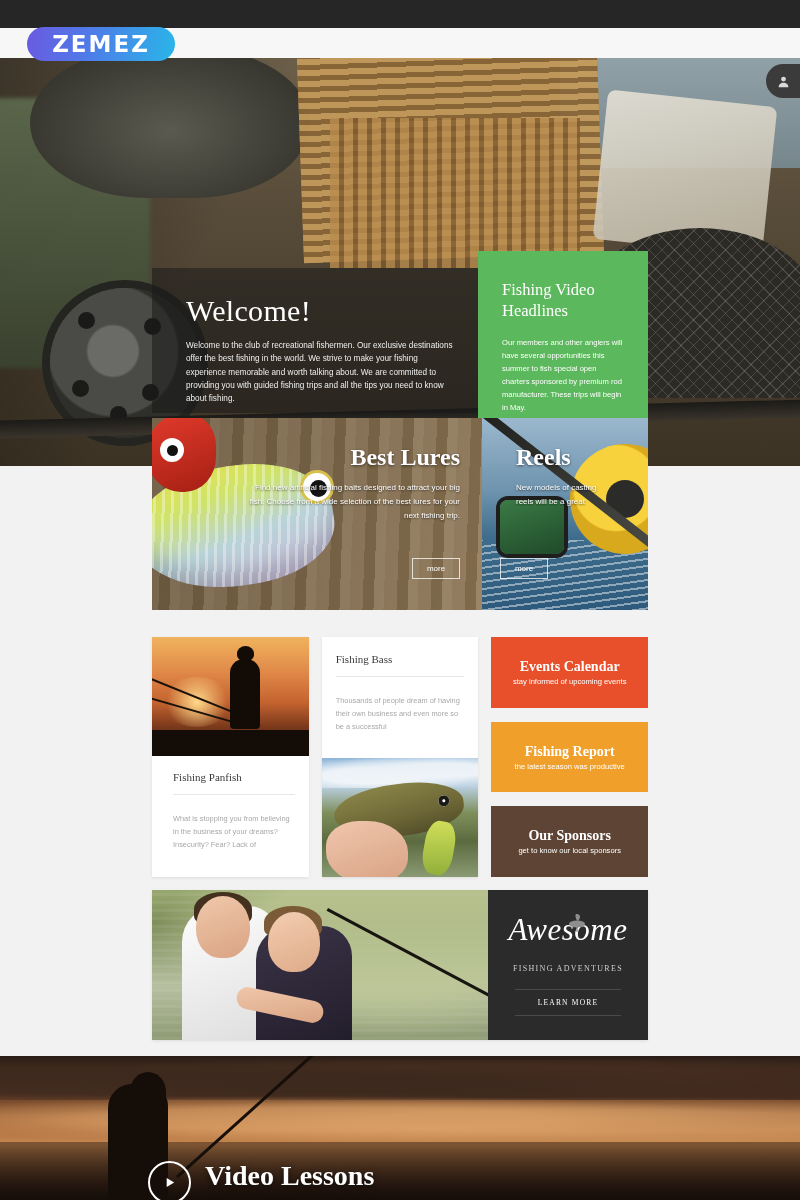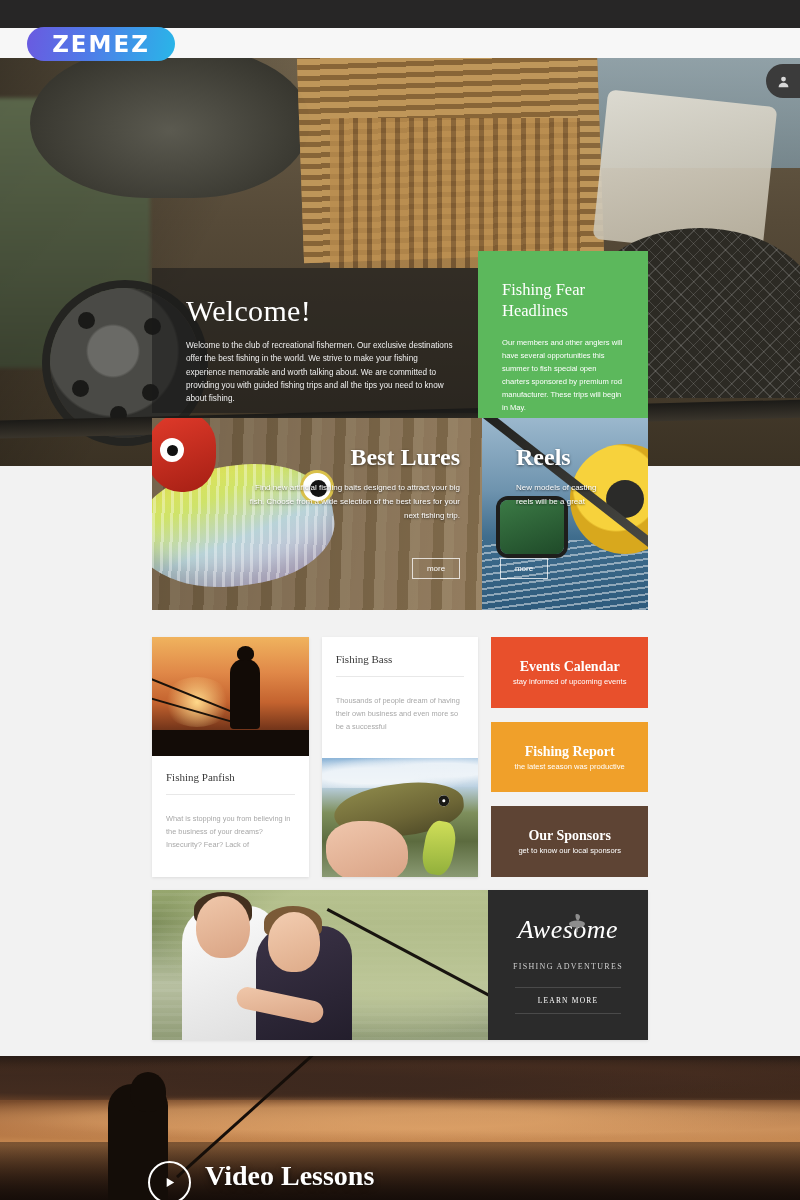--- a/index.html
+++ b/index.html
@@ -221,21 +221,21 @@
   }
   .sun-glow{ position:absolute; left:10px; top:40px; width:70px;height:50px;border-radius:50%;
              background:radial-gradient(circle,#ffd98a 0%, rgba(255,200,110,0) 70%); }
   .angler{
     position:absolute; left:78px; top:22px; width:30px; height:70px;
     background:#120b06; border-radius:14px 14px 4px 4px;
   }
   .angler:after{ content:""; position:absolute; left:7px; top:-13px; width:17px;height:15px;border-radius:50% 50% 40% 40%;background:#120b06; }
   .shore{ position:absolute; left:0; bottom:0; width:100%; height:26px; background:#130c07; }
   .rodline{ position:absolute; width:90px;height:2px;background:#1b120a; }
-  #panfish-body{ flex:1; padding:15px 14px 0 14px; }
+  #panfish-body{ flex:1; padding:15px 14px 0 21px; }
   .card-title{ font-family:"Liberation Serif", serif; font-size:11px; color:#3a3a3a; }
   .card-rule{ height:1px; background:#e8e8e8; margin:11px 0 18px 0; }
   .card-text{ font-size:7.4px; line-height:1.75; color:#a8a8a8; }
 
   #col-mid{ width:157px; display:flex; flex-direction:column; }
   #bass-body{ height:121px; padding:16px 14px 16px 14px; }
   #bass-photo{
     flex:1; position:relative; overflow:hidden;
     background:linear-gradient(180deg,#8fb6d8 0%, #b9cfe0 24%, #7e8f5c 46%, #5c6b3f 70%, #8a9a73 100%);
   }
@@ -298,21 +298,21 @@
   .arm{ position:absolute; left:84px; top:104px; width:88px;height:22px;border-radius:12px;
         background:linear-gradient(160deg,#f0c8ab,#d9a383); transform:rotate(12deg); }
   .fishrod{ position:absolute; left:176px; top:18px; width:260px; height:3px;
             background:#18140f; transform:rotate(28deg); transform-origin:left top; }
   #awesome{
     width:160px; background:#2b2b2b; color:#fff;
     display:flex; flex-direction:column; align-items:center; justify-content:center;
     position:relative;
   }
   #awesome-word{
-    font-family:"Liberation Serif", serif; font-style:italic; font-size:26px;
+    font-family:"Liberation Serif", serif; font-style:italic; font-size:31px;
     letter-spacing:.5px; line-height:1; margin-bottom:19px;
   }
   #awesome-sub{ font-family:"Liberation Serif", serif; font-size:8px; letter-spacing:1.3px; color:#cfcfcf; }
   #awesome-rule1,#awesome-rule2{ width:106px;height:1px;background:#4a4a4a; }
   #awesome-rule1{ margin:16px 0 0 0; }
   #awesome-rule2{ margin:0; }
   #awesome-cta{ font-family:"Liberation Serif", serif; font-size:7.5px; letter-spacing:1.2px;
                 color:#fff; text-decoration:none; padding:8px 0; }
   #awesome-lure{ position:absolute; top:22px; left:50%; margin-left:-2px; }
 
@@ -407,21 +407,21 @@
     </div>
     <div class="rod-dark"></div>
   </div>
 
   <div id="welcome">
     <h1>Welcome!</h1>
     <p>Welcome to the club of recreational fishermen. Our exclusive destinations offer the best fishing in the world. We strive to make your fishing experience memorable and worth talking about. We are committed to providing you with guided fishing trips and all the tips you need to know about fishing.</p>
   </div>
 
   <div id="news">
-    <h2>Fishing Fear Headlines</h2>
+    <h2>Fishing Video Headlines</h2>
     <p>Our members and other anglers will have several opportunities this summer to fish special open charters sponsored by premium rod manufacturer. These trips will begin in May.</p>
     <a href="#" class="more-btn">more</a>
   </div>
 </section>
 
 <section id="promos">
 
   <div id="lures">
     <div class="lure-fish">
       <div class="lure-stripe"></div>

